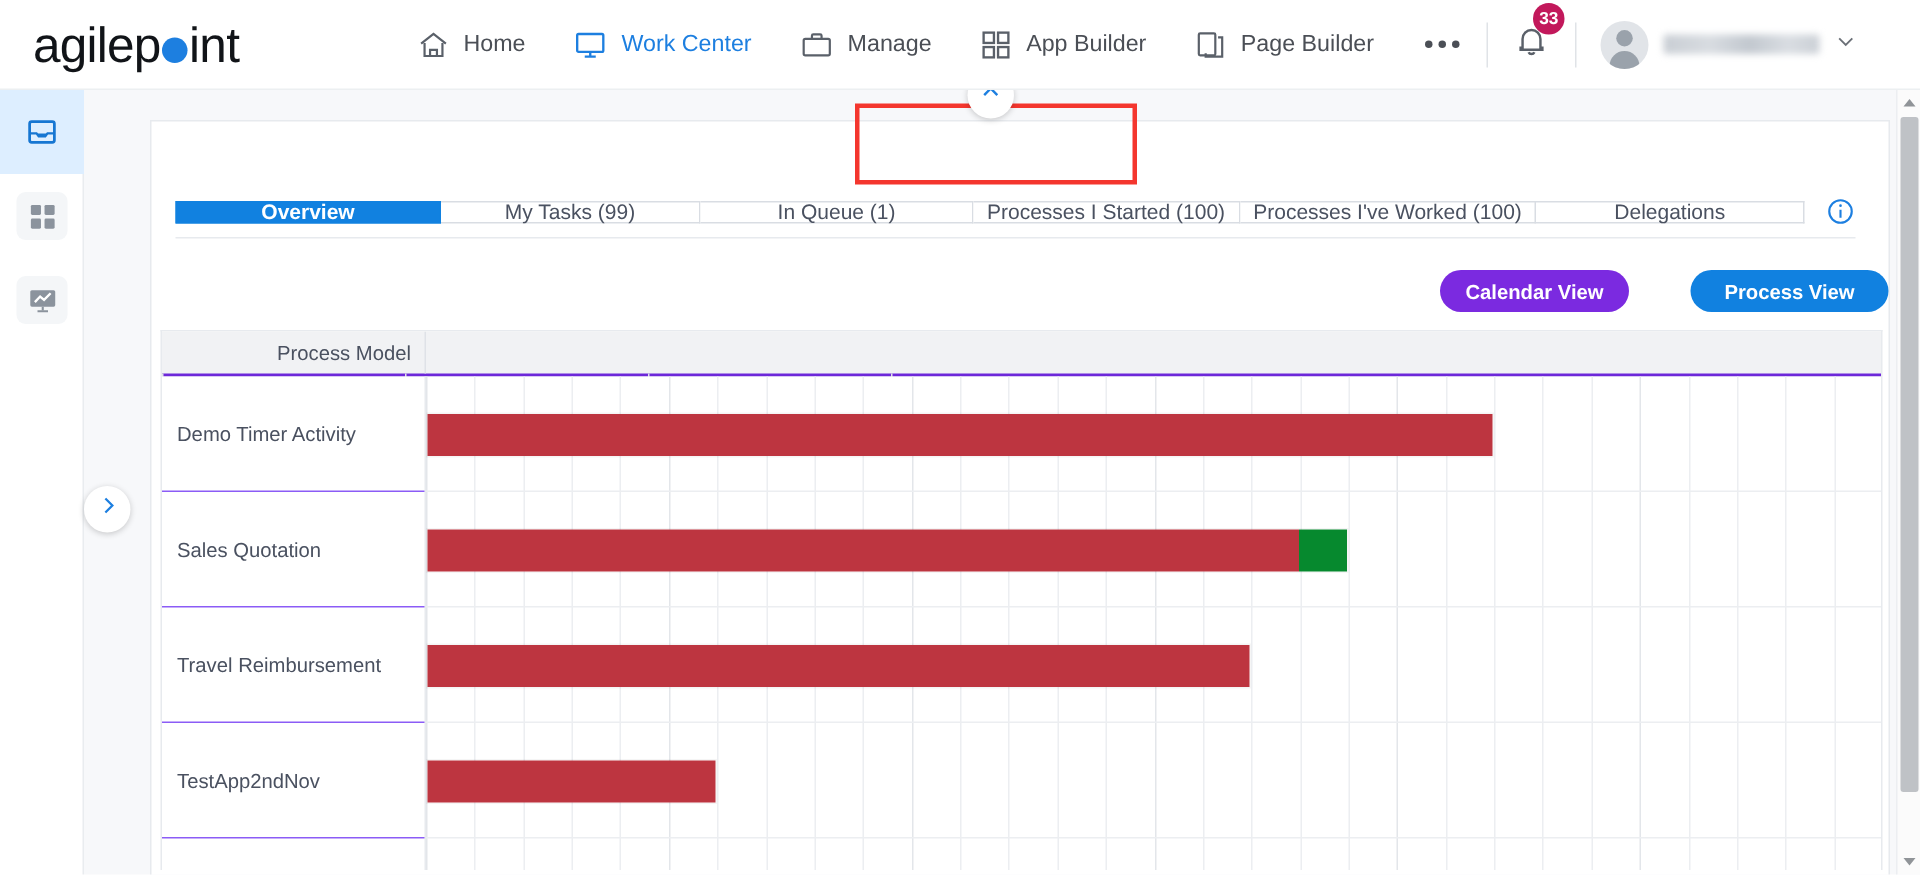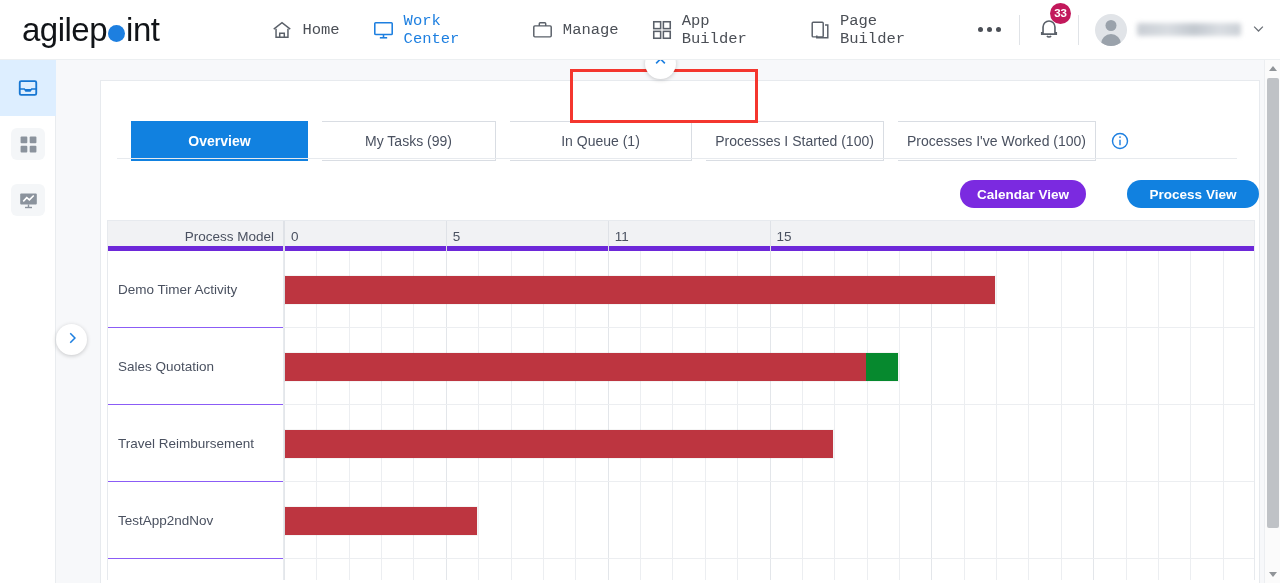--- a/index.html
+++ b/index.html
@@ -29,21 +29,21 @@
   }
   .brand-dot {
     display: inline-block; width: 17px; height: 17px;
     border-radius: 50%; background: #1d7fe0;
     margin: 0 1px; vertical-align: -1px;
   }
   .navitems { display: flex; align-items: center; gap: 0; }
   .navitem {
     display: flex; align-items: center; gap: 9px;
     padding: 16px 16px; height: 60px; cursor: pointer;
-    color: #4b4f56; font-size: 15.5px; font-family: Liberation Mono, monospace;
+    color: #4b4f56; font-size: 15.5px;
   }
   .navitem.active { color: #1d7fe0; }
   .navitem svg { display: block; }
   .navdots {
     display: flex; align-items: center; gap: 4px;
     padding: 0 18px; cursor: pointer;
   }
   .navdots i { width: 5px; height: 5px; border-radius: 50%; background: #4b4f56; display: block; }
   .nav-sep { width: 1px; height: 30px; background: #e0e3e7; }
   .bellwrap { position: relative; padding: 0 16px; cursor: pointer; }
@@ -133,24 +133,24 @@
     border-bottom: none;
   }
 
   
   .tabsrow {
     position: absolute; left: 16px; top: 44px;
     width: 1120px; height: 32px;
     display: flex; align-items: center;
   }
   .tab {
-    height: 40px; display: flex; align-items: center; justify-content: center;
+    height: 15px; display: flex; align-items: center; justify-content: center;
     font-size: 14px; color: #4a5160; background: #fff;
     border: 1px solid #d9dde3; border-left: none;
-    cursor: pointer; white-space: nowrap; margin-left: 14px;
+    cursor: pointer; white-space: nowrap;
   }
   .tab:first-child { border-left: 1px solid #d9dde3; }
   .tab.sel {
     background: #1181e0; color: #ffffff; font-weight: 700;
     border-color: #1181e0;
   }
   .tab-hl {
     position: absolute; left: 469px; top: -12px;
     width: 188px; height: 54px;
     border: 3px solid #f4362e; pointer-events: none;
@@ -177,22 +177,23 @@
 
   
   .gantt {
     position: absolute; left: 6px; top: 139px;
     width: 1148px; height: 360px;
     border: 1px solid #e7eaee; border-bottom: none;
     overflow: hidden;
   }
   .g-head {
     position: relative; height: 30px;
-    background: #f1f2f4; border-bottom: 5px solid #6d28d9;
+    background: #f1f2f4; border-bottom: 2px solid #6d28d9;
     display: flex;
+    flex-direction: column;
   }
   .g-head-label {
     width: 176px; height: 30px;
     display: flex; align-items: center; justify-content: flex-end;
     padding-right: 9px;
     font-size: 13.5px; color: #4a5160;
     border-right: 1px solid #dfe2e7;
   }
   .g-head-axis { position: relative; flex: 1; height: 30px; }
   .g-tick-label {
@@ -415,20 +416,23 @@
           <span>My Tasks (99)</span>
         </div>
         <div class="tab" style="width: 182px;">
           <span>In Queue (1)</span>
         </div>
         <div class="tab" style="width: 178px;">
           <span>Processes I Started (100)</span>
         </div>
         <div class="tab" style="width: 198px;">
           <span>Processes I've Worked (100)</span>
+        </div>
+        <div class="tab" style="width: 179px;">
+          <span>Delegations</span>
         </div>
         <span class="info-ico">
           <svg width="20" height="20" viewBox="0 0 24 24" fill="none" stroke="#1d7fe0" stroke-width="1.7">
             <circle cx="12" cy="12" r="9"></circle>
             <path d="M12 10.5 v6.5"></path>
             <circle cx="12" cy="7.3" r="1.05" fill="#1d7fe0" stroke="none"></circle>
           </svg>
         </span>
       </div>
     <div class="tab-hl"></div>

